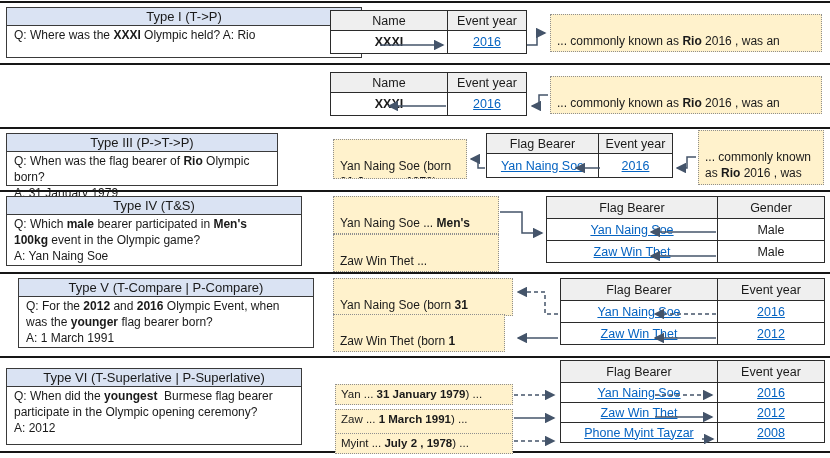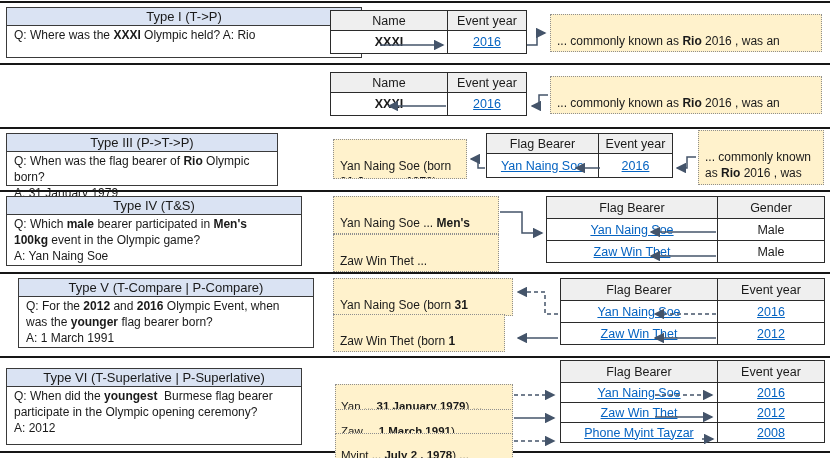--- a/index.html
+++ b/index.html
@@ -5,21 +5,21 @@
   html,body{margin:0;padding:0;background:#fff;}
   #fig{position:relative;width:830px;height:458px;background:#fff;overflow:hidden;
        font-family:"Liberation Sans",sans-serif;color:#1a1a1a;}
   .sep{position:absolute;left:0;width:830px;height:2px;background:#161616;}
   .qbox{position:absolute;border:1.6px solid #3a3a3a;background:#fff;box-sizing:border-box;}
   .qtitle{background:#dae3f3;border-bottom:1.6px solid #3a3a3a;text-align:center;
           font-size:13px;height:17px;line-height:17px;overflow:hidden;}
   .qbody{padding:2px 7px;font-size:12px;line-height:1.33;white-space:pre-wrap;}
   .snip{position:absolute;background:#fff2cc;border:1.2px dotted #8f8f8f;box-sizing:border-box;
         font-size:12px;line-height:1.36;padding:18px 6px;white-space:pre-wrap;overflow:hidden;}
-  .snip.small{font-size:11.5px;line-height:18px;padding:12px 5px;white-space:nowrap;}
+  .snip.small{font-size:11.5px;line-height:18px;padding:0 5px;white-space:nowrap;}
   .b{font-weight:bold;}
   .lnk{color:#0563c1;text-decoration:underline;cursor:pointer;}
   table.tbl{position:absolute;border-collapse:collapse;table-layout:fixed;font-size:12.5px;background:#fff;}
   .tbl th,.tbl td{border:1.4px solid #2b2b2b;padding:0 6px;text-align:center;font-weight:normal;
                   overflow:hidden;white-space:nowrap;box-sizing:content-box;}
   .tbl th{background:#efefef;}
   .t-a th{height:19px}.t-a td{height:22px}
   .t-b th{height:19px}.t-b td{height:23px}
   .t-c th{height:21px}.t-c td{height:21px}
   .t-d th{height:21px}.t-d td{height:21px}

